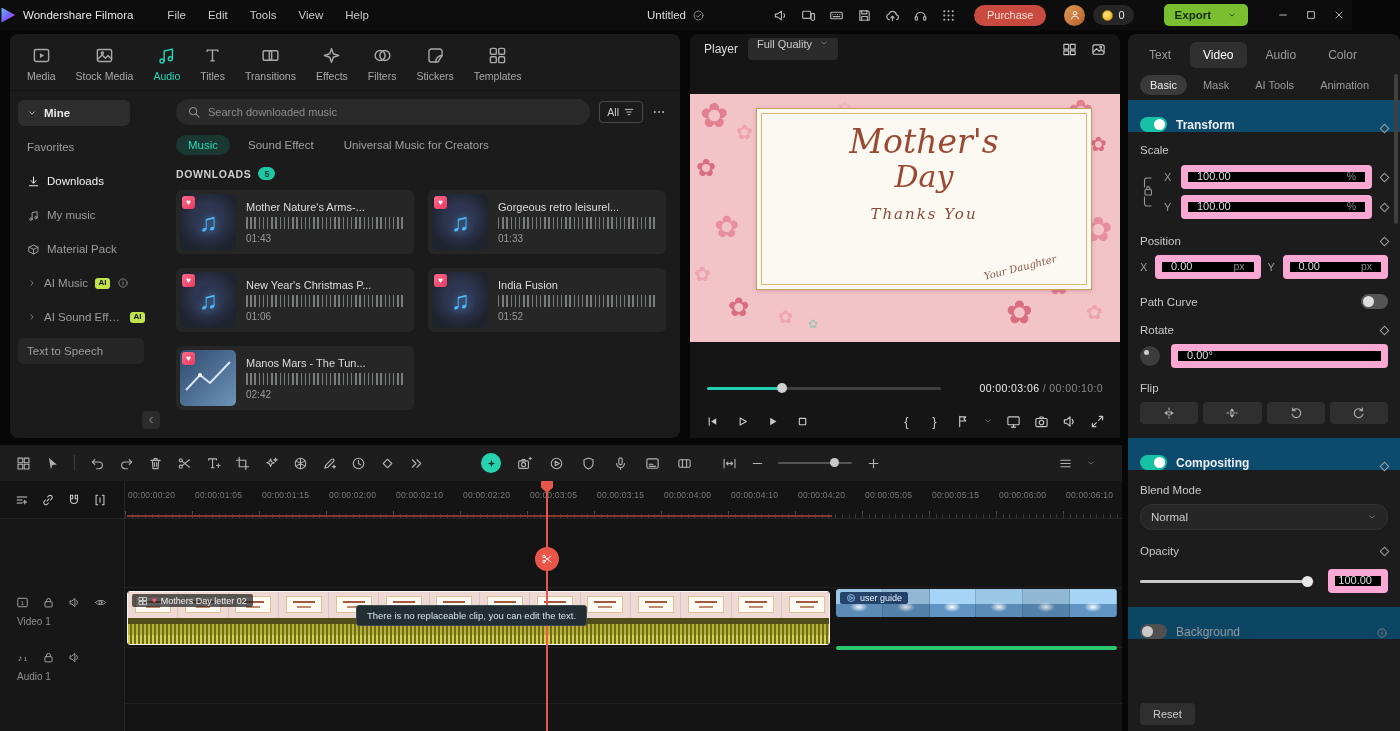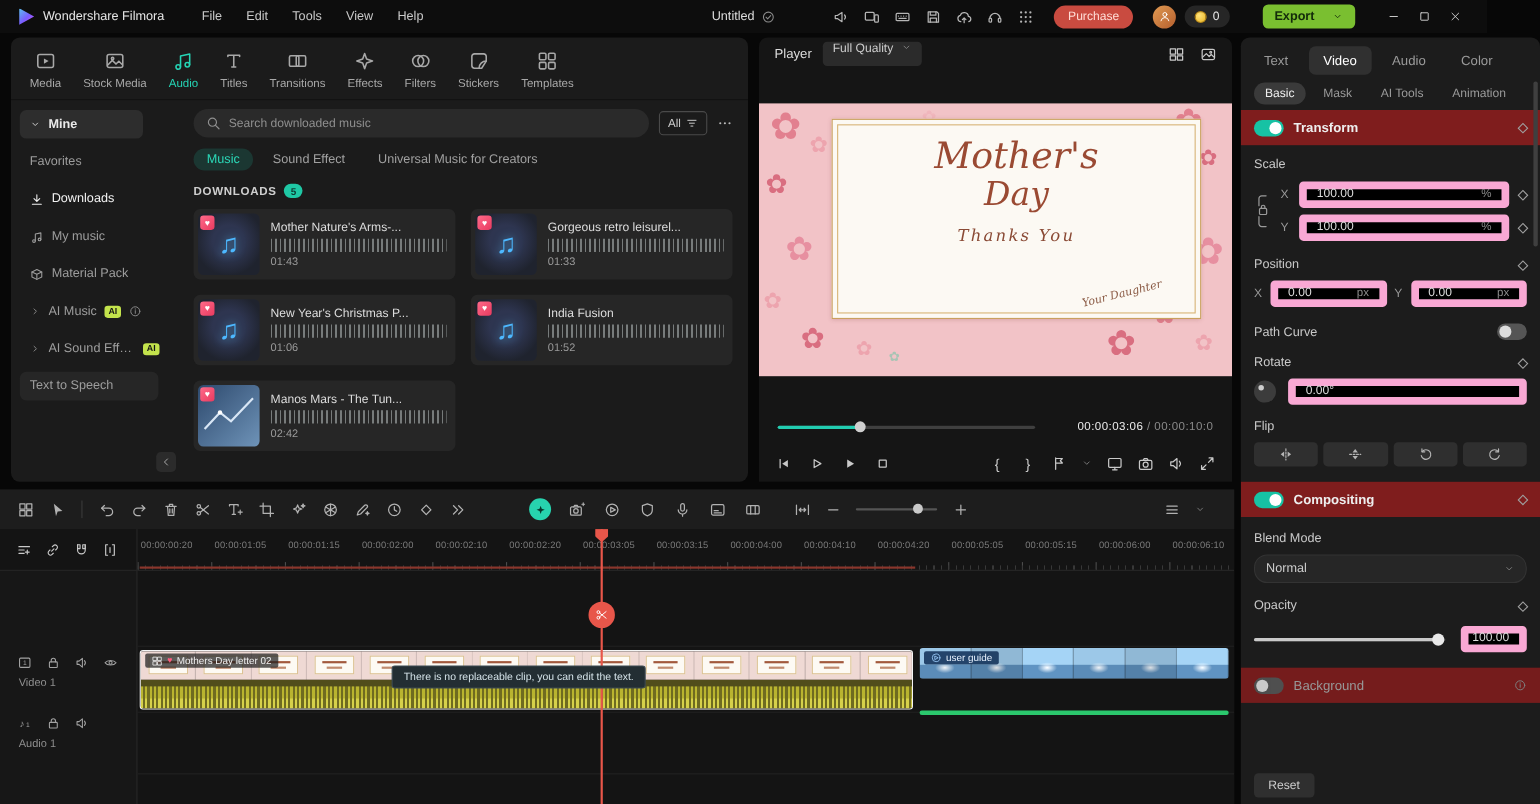--- a/index.html
+++ b/index.html
@@ -5,21 +5,21 @@
 *{box-sizing:border-box;margin:0;padding:0}
 html,body{width:1400px;height:731px;background:#070707;font-family:"Liberation Sans","DejaVu Sans",sans-serif;color:#ccc;overflow:hidden;font-size:12px;position:relative}
 button{font-family:inherit;cursor:pointer}
 input{font-family:inherit}
 .icon{display:inline-flex;align-items:center;justify-content:center;color:inherit;width:16px;height:16px;flex:none}
 .icon svg{width:100%;height:100%;display:block}
 .i10{width:10px;height:10px}.i12{width:12px;height:12px}.i13{width:13px;height:13px}.i14{width:14px;height:14px}.i15{width:15px;height:15px}.i19{width:19px;height:19px}
 .dim{color:#8a8a8a}
 .brace{font-size:13px;color:#c9c9c9;line-height:1}
 
-.titlebar{position:absolute;left:0;top:0;width:1352px;height:30px;display:flex;align-items:center;background:#0d0d0d;padding:0 16px;gap:8px;z-index:20}
+.titlebar{position:absolute;left:0;top:0;width:1352px;height:30px;display:flex;align-items:center;background:#0d0d0d;padding:0 0;gap:8px;z-index:20}
 .logo{width:15px;height:15px;background:linear-gradient(135deg,#58c7f0,#7a5cff 55%,#e05cff);clip-path:polygon(10% 0,100% 50%,10% 100%);flex:none}
 .appname{font-size:11.5px;color:#e6e6e6;white-space:nowrap}
 #menus{display:flex;gap:2px;margin-left:16px}
 .menu{padding:4px 10px;font-size:11.5px;color:#c9c9c9;border-radius:4px}
 .titlecenter{position:absolute;left:50%;transform:translateX(-50%);display:flex;align-items:center;gap:6px;color:#ddd;font-size:11.5px}
 #tbIcons{display:flex;gap:13px;margin-left:auto;align-items:center;color:#b5b5b5}
 .purchase{background:#c94b40;color:#ffdcd5;border:none;border-radius:12px;height:21px;padding:0 13px;font-size:11px;margin-left:10px}
 .avatar{width:21px;height:21px;border-radius:50%;background:linear-gradient(135deg,#e09a52,#b55f2e);display:flex;align-items:center;justify-content:center;color:#fff;margin-left:10px}
 .coinpill{display:flex;align-items:center;gap:5px;background:#262626;border-radius:11px;height:20px;padding:0 9px;font-size:11px;color:#e8e8e8}
 .coin{width:11px;height:11px;border-radius:50%;background:radial-gradient(circle at 35% 35%,#ffe27a,#e8b422);border:1px solid #b8881a;flex:none}
@@ -91,21 +91,21 @@
 #transportRight{display:flex;gap:13px;align-items:center;margin-left:auto}
 .pcbtn{background:none;border:none;color:#c9c9c9;display:flex;align-items:center;justify-content:center;padding:0}
 
 .props{position:absolute;left:1128px;top:34px;width:272px;height:697px;background:#1c1c1c;border-radius:8px 8px 0 0;overflow:hidden}
 .ptabs{display:flex;gap:6px;padding:6px 8px 0;align-items:center;height:36px;white-space:nowrap;overflow:hidden}
 .ptab{padding:6px 13px;border-radius:6px;color:#9a9a9a;font-size:12px}
 .ptab.active{background:#303030;color:#fff}
 .psubtabs{display:flex;gap:6px;padding:4px 12px;height:30px;align-items:center;white-space:nowrap;overflow:hidden}
 .psub{padding:4px 10px;border-radius:12px;color:#9a9a9a;font-size:11px}
 .psub.active{background:#3a3a3a;color:#eee}
-.sect-head{display:flex;align-items:center;gap:9px;height:32px;background:#7f1d1d;padding:0 12px}
+.sect-head{display:flex;align-items:flex-end;gap:9px;height:32px;background:#0c4a6e;padding:0 12px}
 .sect-title{font-size:12px;color:#eee;font-weight:bold;flex:1}
 .toggle{width:27px;height:15px;border-radius:8px;background:#555;position:relative;flex:none;border:none;padding:0}
 .toggle::after{content:"";position:absolute;width:11px;height:11px;border-radius:50%;background:#ddd;top:2px;left:2px}
 .toggle.on{background:#17c2a4}
 .toggle.on::after{left:14px;background:#fff}
 .kf{width:7px;height:7px;border:1.2px solid #9f9f9f;transform:rotate(45deg);flex:none}
 .pbody{padding:6px 12px 0}
 .flabel{font-size:11.5px;color:#c9c9c9}
 .scale-grid{display:flex;gap:8px;margin-top:8px;align-items:center}
 .linklock{width:16px;height:56px;color:#9a9a9a;flex:none;display:flex;align-items:center}

